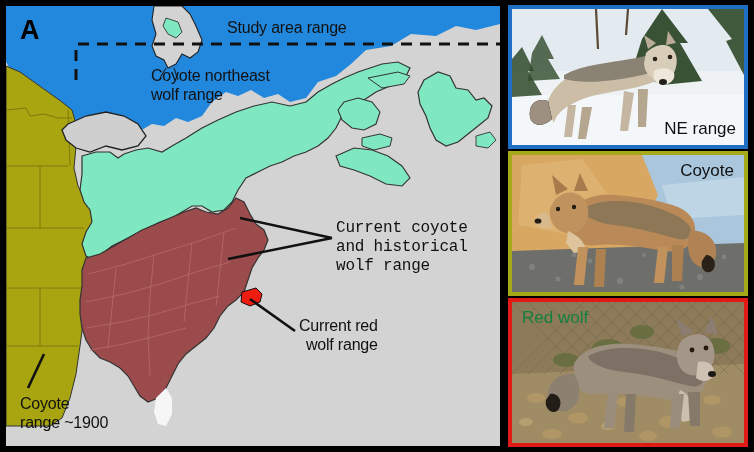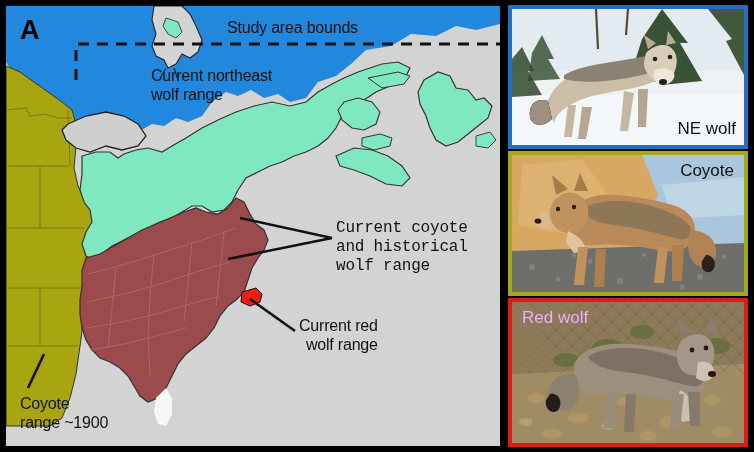--- a/index.html
+++ b/index.html
@@ -60,21 +60,21 @@
 
   .photo-caption{
     position:absolute;
     font-family:"Liberation Sans",sans-serif;
     font-size:17px;
     white-space:pre;
     z-index:5;
   }
   #cap-ne    {right:8px;bottom:6px;color:#111;}
   #cap-coyote{right:10px;top:6px;color:#111;}
-  #cap-red   {left:10px;top:6px;color:#f0abfc;}
+  #cap-red   {left:10px;top:6px;color:#15803d;}
 </style>
 </head>
 <body>
 
 <div id="figure">
 
   <div id="map-panel">
 
     <svg class="map-svg" viewBox="0 0 494 440" preserveAspectRatio="none">
       <defs>
@@ -173,23 +173,23 @@
         <path fill="none" stroke="#111" stroke-width="3" stroke-dasharray="11,8" stroke-linecap="butt" d="M70,74 L70,38 L494,38"></path>
 
         <path fill="none" stroke="#111" stroke-width="2.6" d="M326,232 L234,212 M326,232 L222,253"></path>
         <path fill="none" stroke="#111" stroke-width="2.6" d="M289,325 L244,293"></path>
         <path fill="none" stroke="#111" stroke-width="2.6" d="M22,382 L38,348"></path>
       </g>
     </svg>
 
     <div id="panel-letter">A</div>
 
-    <div class="map-label" id="lbl-study">Study area bounds</div>
-
-    <div class="map-label" id="lbl-ne">Current northeast
+    <div class="map-label" id="lbl-study">Study area range</div>
+
+    <div class="map-label" id="lbl-ne">Coyote northeast
 wolf range</div>
 
     <div class="map-label" id="lbl-coyhist">Current coyote
 and historical
 wolf range</div>
 
     <div class="map-label" id="lbl-redwolf">Current red
 wolf range</div>
 
     <div class="map-label" id="lbl-coy1900">Coyote
@@ -241,21 +241,21 @@
             <path d="M56,96 L52,128 L60,128 L64,96 Z" fill="#c4b6a0"></path>
             <path d="M70,98 L66,130 L74,130 L80,98 Z" fill="#b5a690"></path>
             <path d="M112,82 L108,122 L116,122 L122,84 Z" fill="#c4b6a0"></path>
             <path d="M126,80 L126,118 L134,118 L136,80 Z" fill="#b5a690"></path>
 
             <path d="M36,92 C24,88 16,96 18,108 C20,118 32,118 40,110 Z" fill="#9d9customized"></path>
             <path d="M36,92 C24,88 16,96 18,108 C20,118 32,118 40,110 Z" fill="#9d9081"></path>
           </g>
         </svg>
       </div>
-      <div class="photo-caption" id="cap-ne">NE wolf</div>
+      <div class="photo-caption" id="cap-ne">NE range</div>
     </div>
 
     <div class="photo-card" id="card-coyote">
       <div class="photo-inner">
         <svg class="photo-svg" viewBox="0 0 232 137" preserveAspectRatio="none">
           <rect x="0" y="0" width="232" height="137" fill="#c9a86c"></rect>
 
           <path d="M120,0 L232,0 L232,96 L150,92 Z" fill="#a9c6dd"></path>
           <path d="M150,30 L232,22 L232,60 L160,64 Z" fill="#c3d8e8" opacity="0.8"></path>
 

